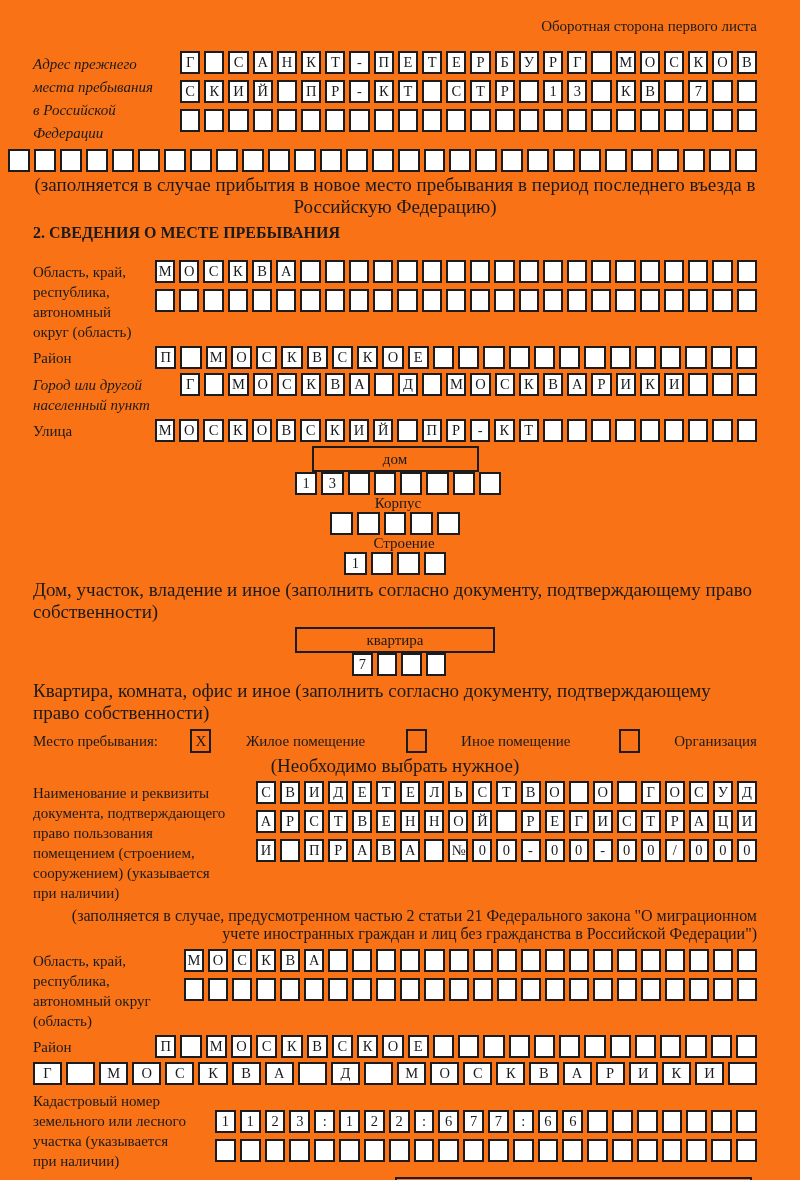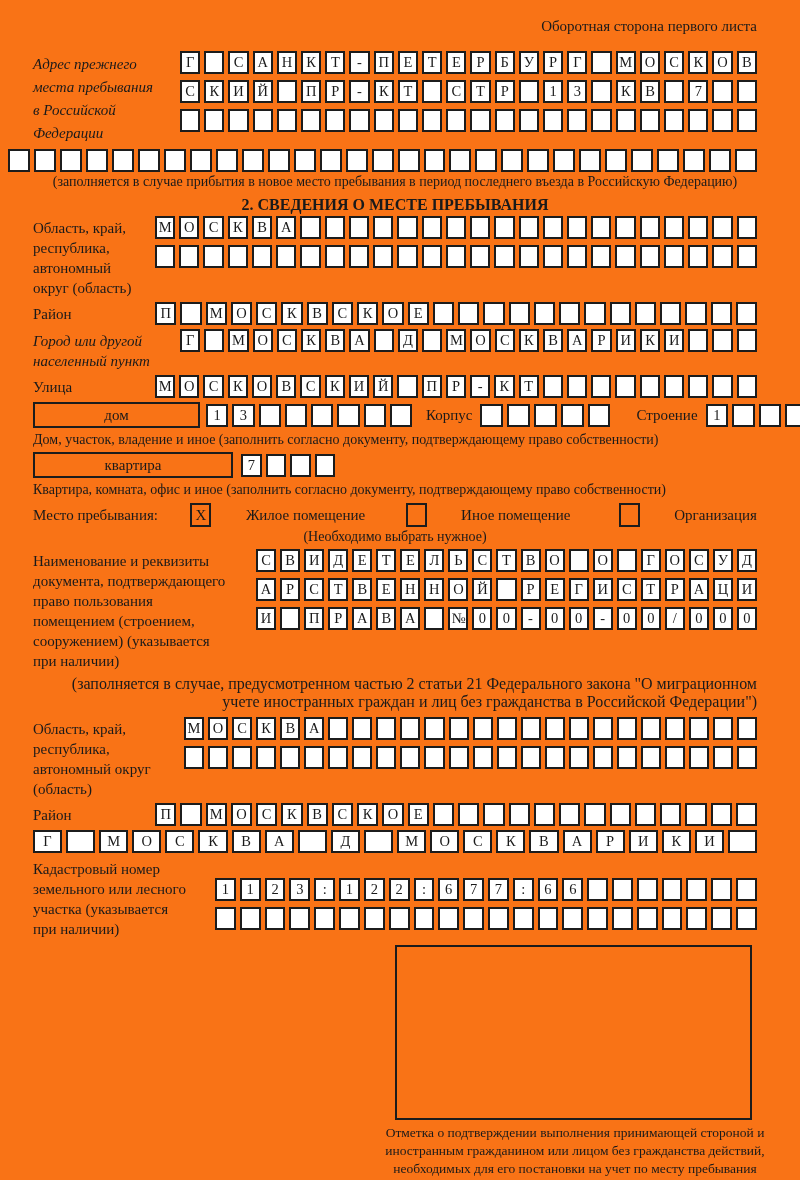--- a/index.html
+++ b/index.html
@@ -24,25 +24,25 @@
 
   .cells-col { display: flex; flex-direction: column; gap: 6px; flex: 1 1 auto; min-width: 0; }
   .cellrow { display: flex; gap: 4px; }
   .cell {
     flex: 1 1 0; min-width: 0; height: 23px;
     border: 2px solid #1c1c1c; background: #fff;
     display: flex; align-items: center; justify-content: center;
     font-size: 14.5px; line-height: 1;
   }
   .fullrow-wrap { margin: 2px 0 2px -25px; }
-  .caption { font-size: 14px; margin: 2px 0 4px 0; }
+  .caption { font-size: 19px; margin: 2px 0 4px 0; }
   .caption.center { text-align: center; }
-  .sec-title { text-align: center; font-weight: bold; font-size: 16px; margin: 6px 0 2px 0; }
-
-  .house-row { display: flex; align-items: center; margin: 2px 0 4px 0; }
+  .sec-title { text-align: left; font-weight: bold; font-size: 16px; margin: 6px 0 18px 0; }
+
+  .house-row { display: flex; align-items: center; margin: 2px 0 4px 0; flex-direction: column; }
   .wide-box { height: 26px; border: 2px solid #1c1c1c; display: flex; align-items: center; justify-content: center; font-size: 15px; flex: 0 0 auto; }
   .wb167 { width: 167px; } .wb200 { width: 200px; text-align: center; }
   .cellsfix { display: flex; gap: 4px; flex: 0 0 auto; }
   .cf204 { width: 206px; margin-left: 6px; }
   .cf128 { width: 130px; }
   .cf100 { width: 102px; }
   .cf92  { width: 94px; margin-left: 8px; }
   .inline-label { font-size: 15px; padding: 0 8px 0 14px; flex: 0 0 auto; }
   .inline-label.sp { padding-left: 26px; }
 

